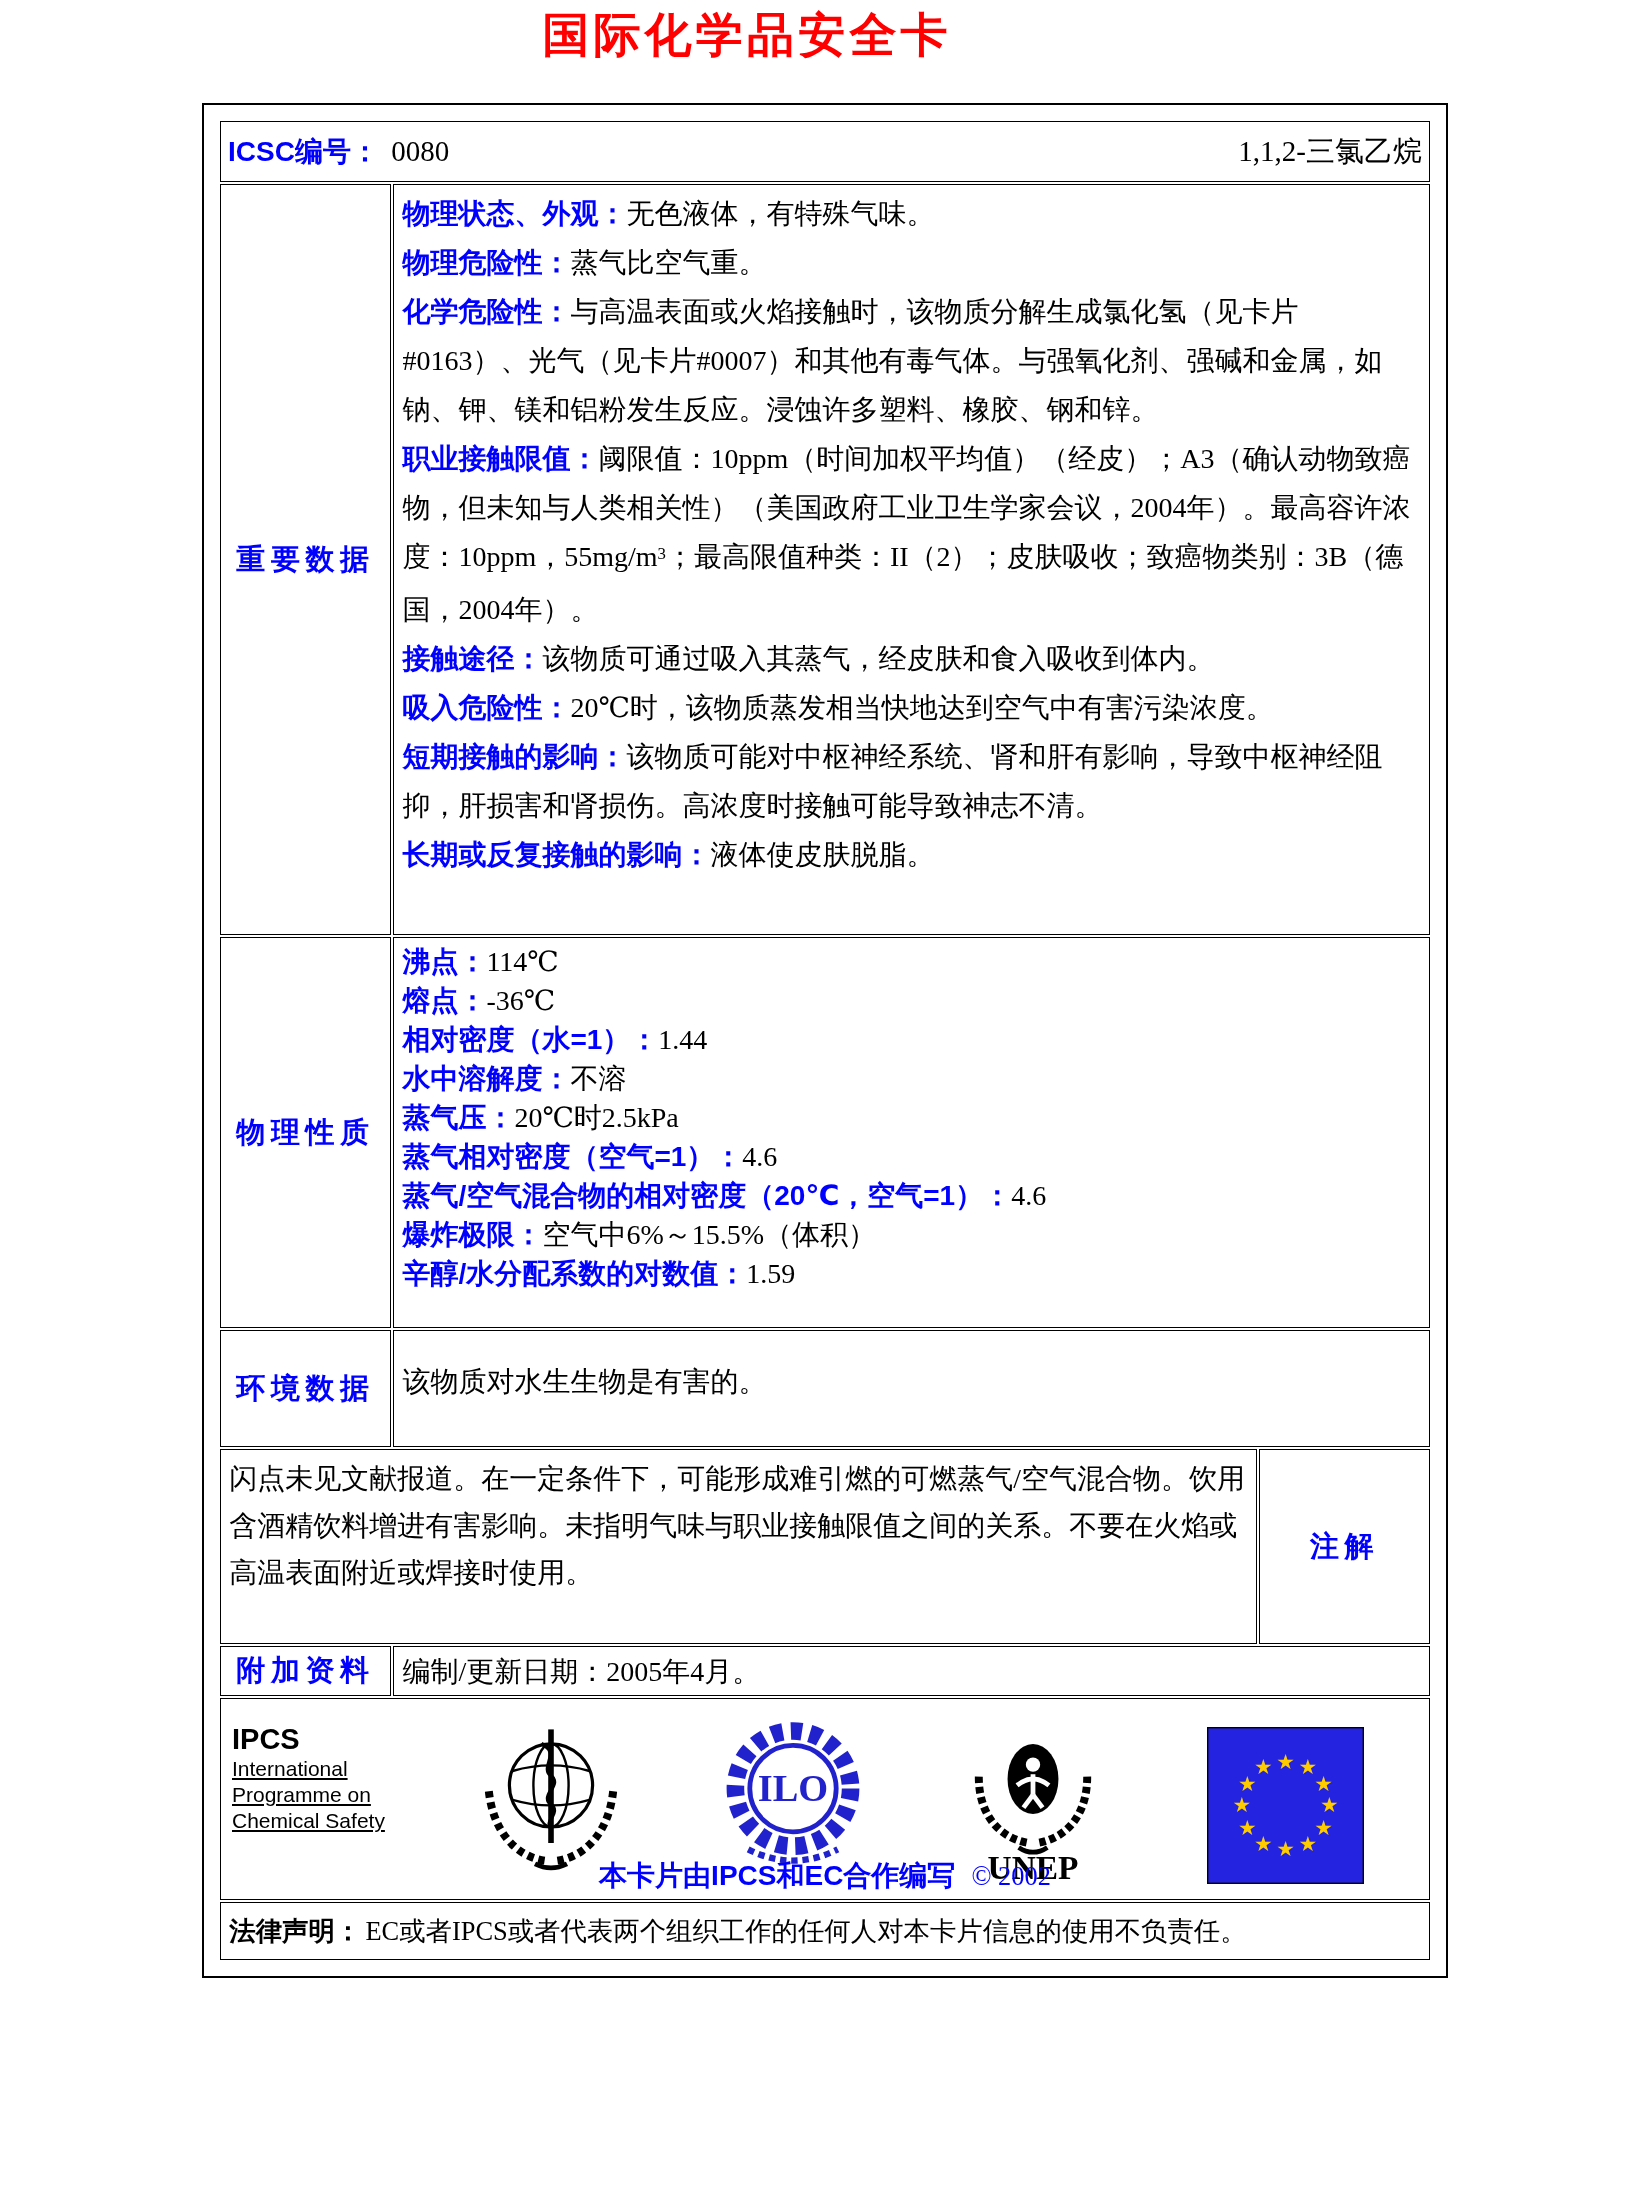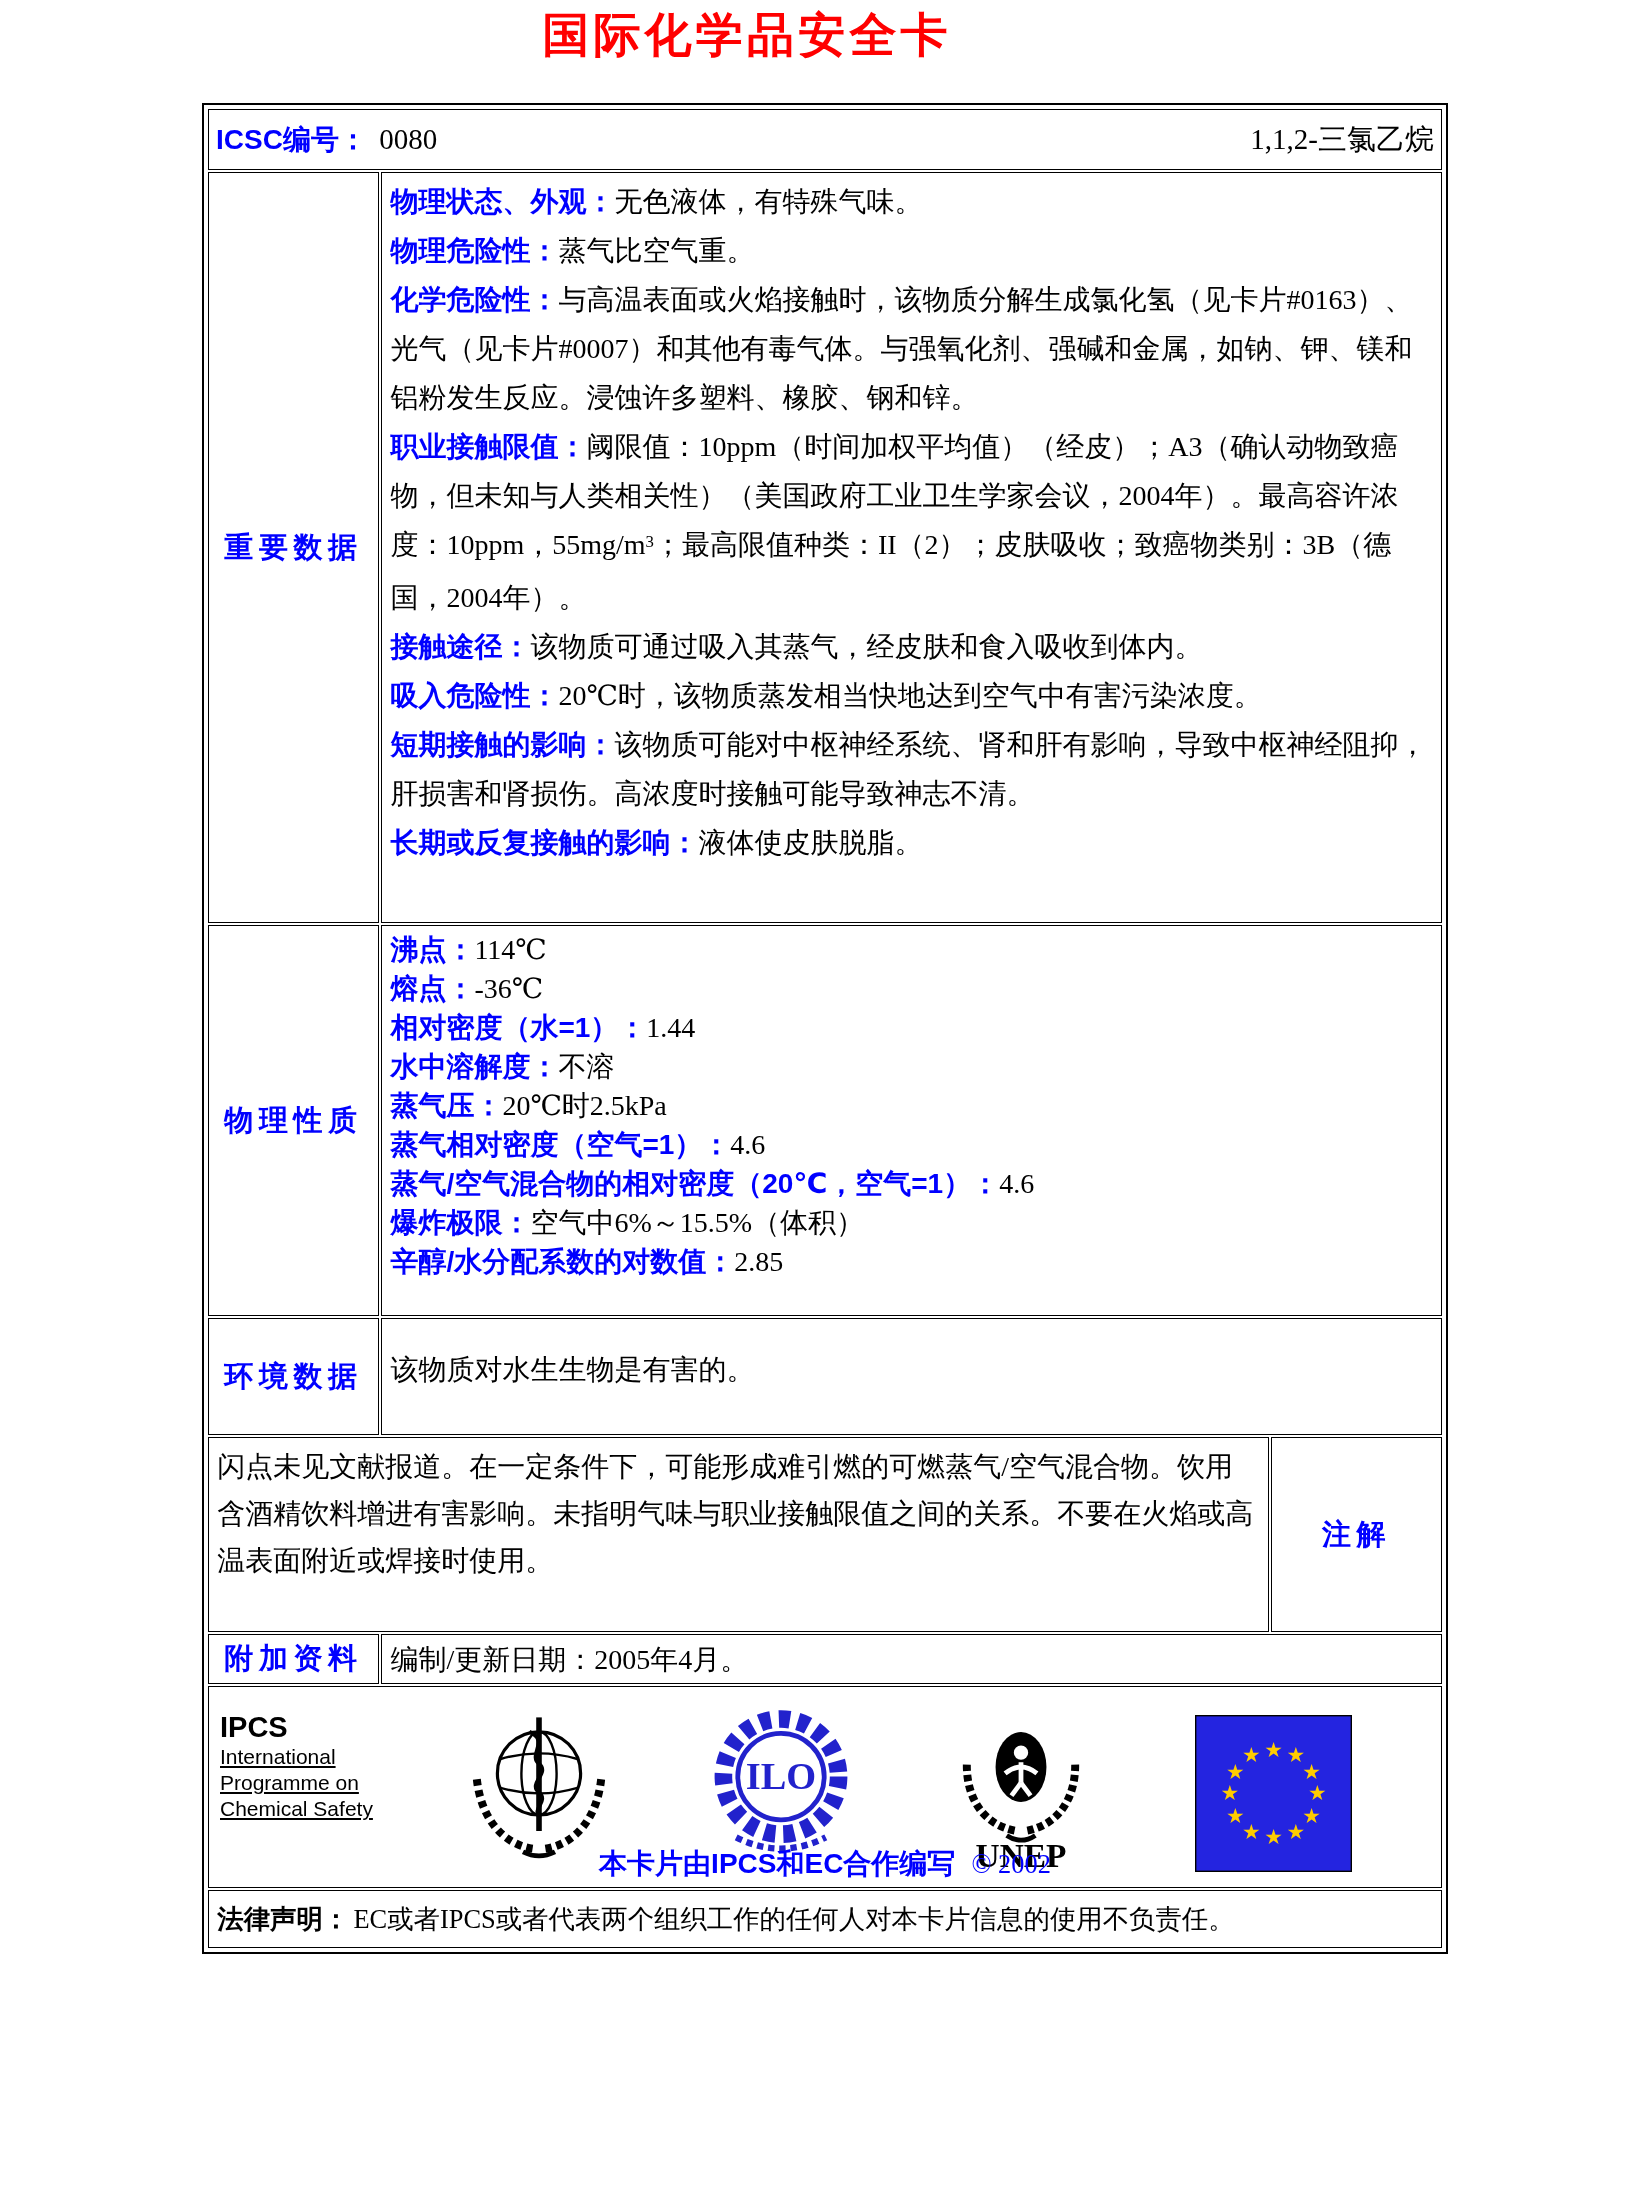--- a/index.html
+++ b/index.html
@@ -4,21 +4,21 @@
 <style>
   html,body{margin:0;padding:0;background:#ffffff;}
   body{width:1649px;height:2205px;font-family:"Liberation Serif","DejaVu Serif",serif;color:#000;}
   .sheet{position:relative;width:1494px;height:2205px;background:#fff;overflow:hidden;}
 
   .page-title{position:absolute;top:4.2px;left:0;width:100%;text-align:center;
     color:#ff0000;font-weight:bold;font-size:47px;letter-spacing:4.2px;
     font-family:"DejaVu Serif","Liberation Serif",serif;}
 
   .icsc-table{position:absolute;left:202px;top:103px;width:1246px;box-sizing:border-box;
-    border:2.8px solid #000;padding:4px;display:flex;flex-direction:column;gap:2.1px;background:#fff;}
+    border:2.8px solid #000;padding:16px;display:flex;flex-direction:column;gap:2.1px;background:#fff;}
   .row{display:flex;gap:2.1px;}
   .cell{border:1.4px solid #000;box-sizing:border-box;background:#fff;}
 
   
   .header-cell{flex:1;min-height:61px;display:flex;align-items:center;justify-content:space-between;
     padding:0 7px;}
   .hdr-label{color:#0000ff;font-weight:bold;font-size:28px;
     font-family:"Liberation Sans","DejaVu Sans",sans-serif;}
   .hdr-number{font-size:29px;margin-left:9.7px;}
   .hdr-chem{font-size:29px;}
@@ -105,21 +105,21 @@
       <div class="cell label-cell">物理性质</div>
       <div class="cell content-cell physical-content">
           <p class="para"><span class="run-label">沸点：</span><span class="run">114℃</span></p>
           <p class="para"><span class="run-label">熔点：</span><span class="run">-36℃</span></p>
           <p class="para"><span class="run-label">相对密度（水=1）：</span><span class="run">1.44</span></p>
           <p class="para"><span class="run-label">水中溶解度：</span><span class="run">不溶</span></p>
           <p class="para"><span class="run-label">蒸气压：</span><span class="run">20℃时2.5kPa</span></p>
           <p class="para"><span class="run-label">蒸气相对密度（空气=1）：</span><span class="run">4.6</span></p>
           <p class="para"><span class="run-label">蒸气/空气混合物的相对密度（20℃，空气=1）：</span><span class="run">4.6</span></p>
           <p class="para"><span class="run-label">爆炸极限：</span><span class="run">空气中6%～15.5%（体积）</span></p>
-          <p class="para"><span class="run-label">辛醇/水分配系数的对数值：</span><span class="run">2.85</span></p>
+          <p class="para"><span class="run-label">辛醇/水分配系数的对数值：</span><span class="run">1.59</span></p>
         </div>
     </div>
 
     <div class="row">
       <div class="cell label-cell">环境数据</div>
       <div class="cell content-cell env-content">
           <p class="para"><span class="run">该物质对水生生物是有害的。</span></p>
         </div>
     </div>
 

